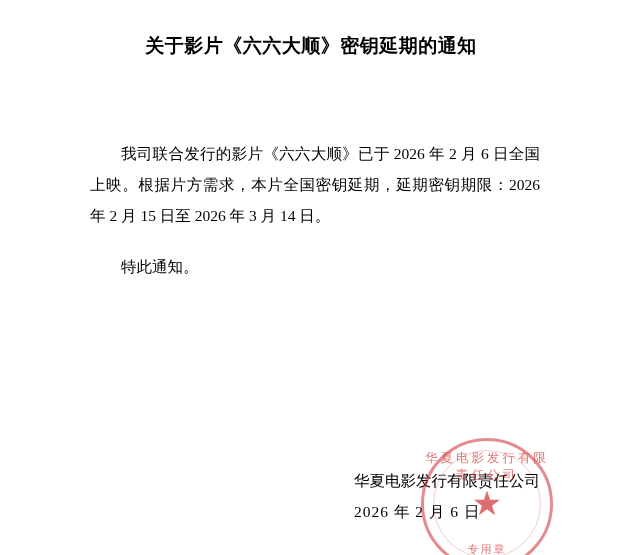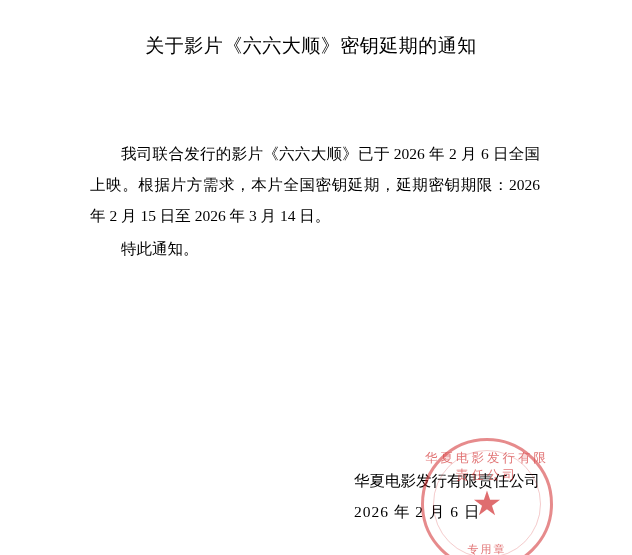--- a/index.html
+++ b/index.html
@@ -19,21 +19,21 @@
     position: relative;
     width: 632px;
     height: 555px;
     box-sizing: border-box;
     padding: 0;
     background: #ffffff;
   }
   .doc-title {
     text-align: center;
     font-size: 19px;
-    font-weight: normal;
+    font-weight: bold;
     letter-spacing: 0.5px;
     margin: 33px 10px 0 0;
     padding: 0 56px;
     line-height: 1.4;
   }
   .body-block {
     margin-top: 78px;
     padding: 0 92px 0 90px;
     font-size: 15.5px;
     line-height: 2.0;
@@ -42,21 +42,21 @@
     margin: 0 0 4px 0;
     text-align: justify;
   }
   .para {
     margin: 0;
     text-indent: 2em;
     text-align: justify;
     text-justify: inter-ideograph;
   }
   .para + .para {
-    margin-top: 2px;
+    margin-top: 20px;
   }
   .signature {
     position: absolute;
     right: 92px;
     top: 432px;
     text-align: left;
     font-size: 15.5px;
     line-height: 2.0;
     z-index: 1;
   }

